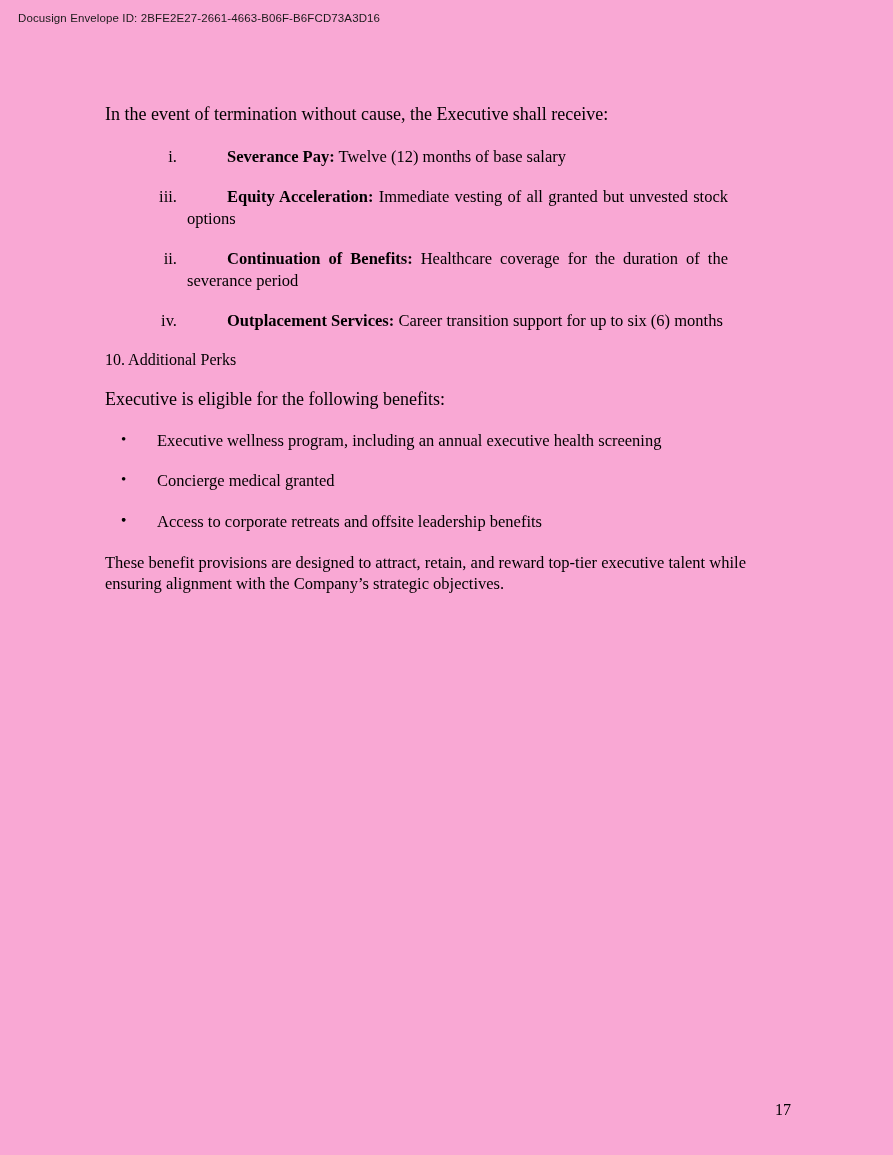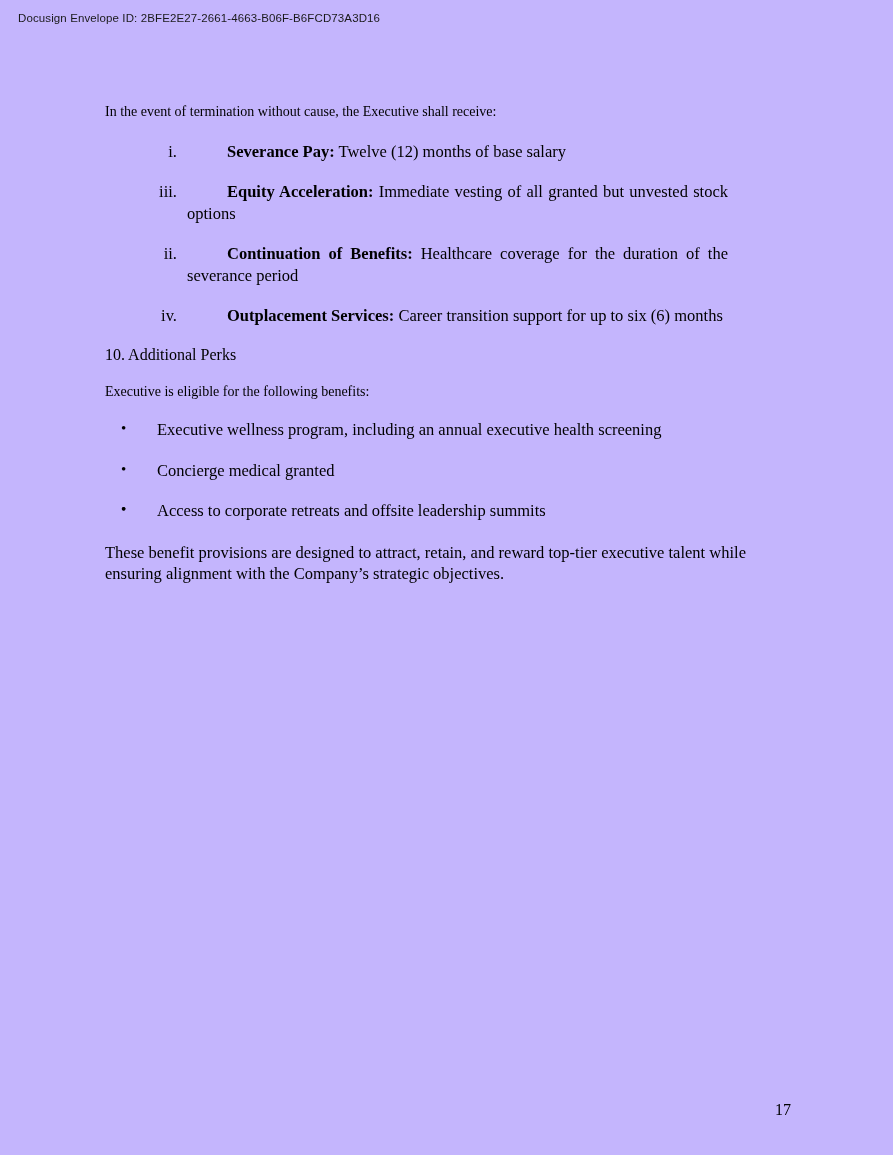--- a/index.html
+++ b/index.html
@@ -11,40 +11,40 @@
     width: 893px;
     height: 1155px;
     position: relative;
     font-family: "Liberation Serif", serif;
     color: #000000;
     overflow: hidden;
   }
   .page {
     position: absolute;
     inset: 0;
-    background: #c4b5fd;
+    background: #f9a8d4;
   }
   .envelope-id {
     position: absolute;
     top: 12px;
     left: 18px;
     font-family: "Liberation Sans", sans-serif;
     font-size: 11.5px;
     letter-spacing: 0.01em;
     color: #1a1a1a;
     white-space: nowrap;
   }
   .content {
     position: absolute;
     left: 105px;
     top: 103px;
     width: 685px;
   }
   .para {
-    font-size: 14px;
+    font-size: 18px;
     line-height: 1.28;
     margin: 0 0 19px 0;
   }
   .intro {
     margin-bottom: 20px;
   }
   ol.roman {
     list-style: none;
     margin: 0 0 6px 0;
     padding: 0;
@@ -139,21 +139,21 @@
       <li>
         <span class="dot">•</span><span>Executive wellness program, including an annual executive health screening</span>
       </li>
       <li>
         <span class="dot">•</span><span>Concierge medical granted</span>
       </li>
       <li>
         <span class="dot">•</span>
       </li>
       <li>
-        <span class="dot">•</span><span>Access to corporate retreats and offsite leadership summits</span>
+        <span class="dot">•</span><span>Access to corporate retreats and offsite leadership benefits</span>
       </li>
     </ul>
 
     <p class="closing">These benefit provisions are designed to attract, retain, and reward top-tier executive talent while ensuring alignment with the Company’s strategic objectives.</p>
 
   </div>
 
   <div class="page-number">17</div>
 
 </div>

